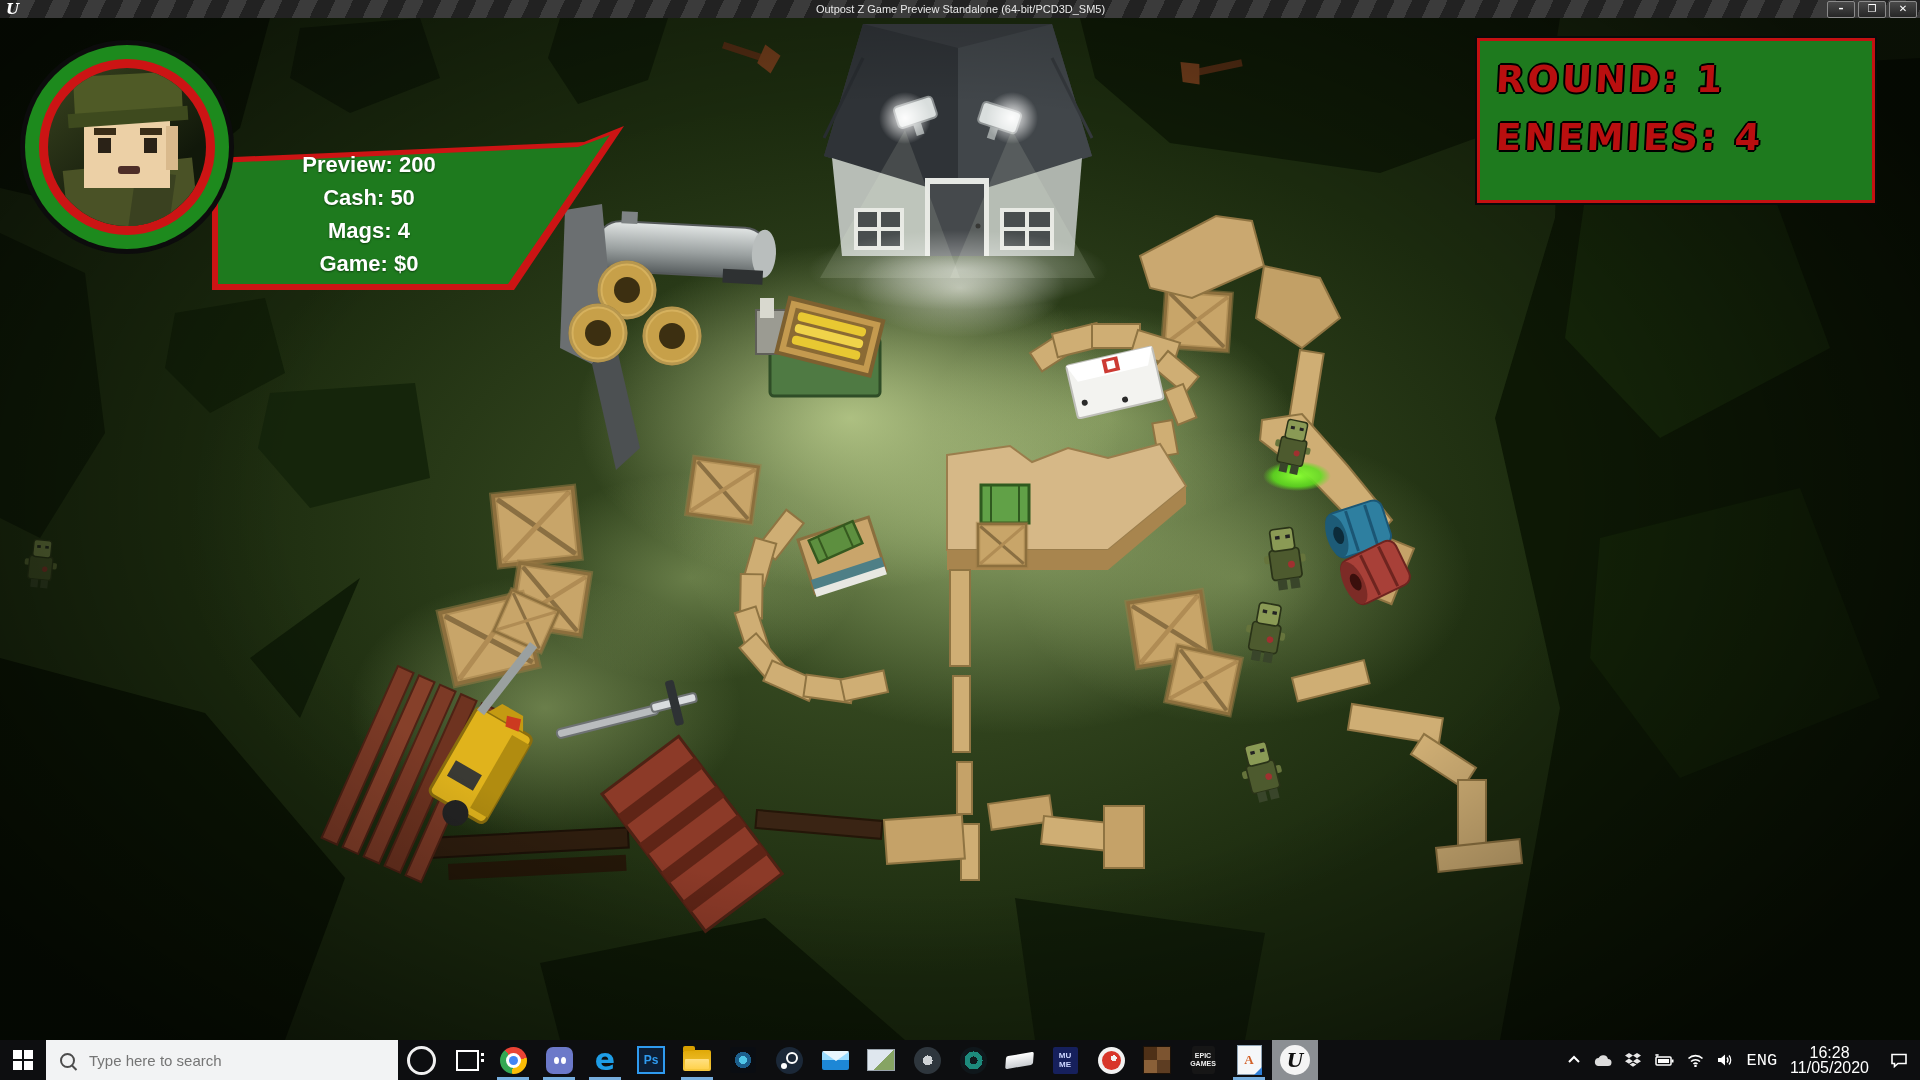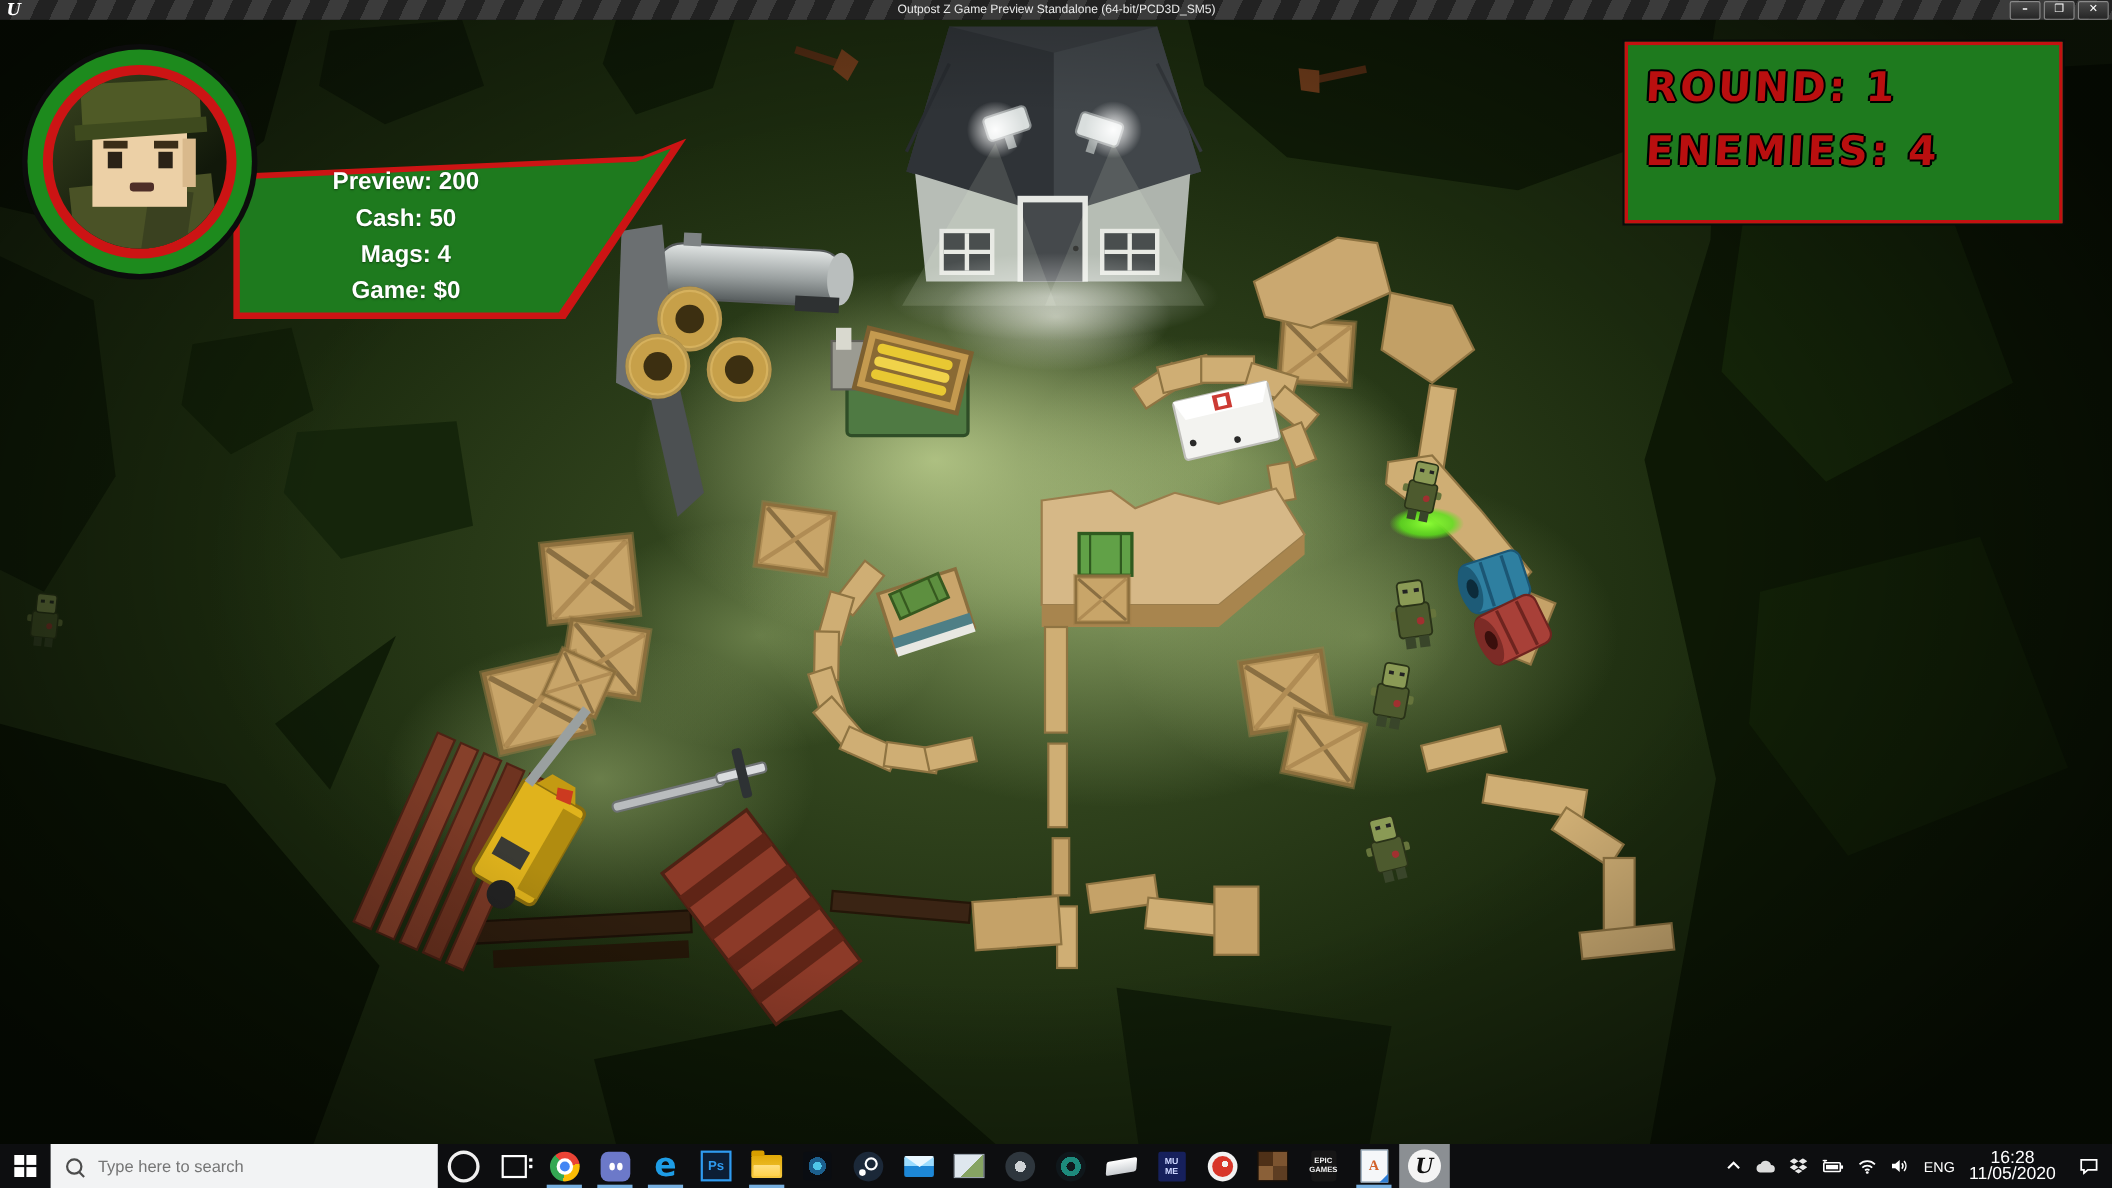--- a/index.html
+++ b/index.html
@@ -87,21 +87,21 @@
   .i-mume{width:25px;height:27px;background:#16205c;color:#cdd6ff;font-weight:bold;font-size:8px;line-height:9px;display:flex;flex-direction:column;align-items:center;justify-content:center;border-radius:2px;}
   .i-wargaming{width:27px;height:27px;border-radius:50%;background:#f2f2f2;position:relative;}
   .i-wargaming::after{content:"";position:absolute;inset:4px;border-radius:50%;background:radial-gradient(circle at 62% 38%,#f2f2f2 0 3px,#d8362a 3px);}
   .i-minecraft{width:26px;height:26px;border:1px solid #1d1208;background:conic-gradient(#7c5430 0 25%,#5d3d22 25% 50%,#8a6038 50% 75%,#4e3017 75%);}
   .i-epic{width:23px;height:28px;background:#161616;color:#f0f0f0;font-weight:bold;font-size:7px;line-height:8px;display:flex;flex-direction:column;align-items:center;justify-content:center;border-radius:3px;}
   .i-notes{width:23px;height:28px;background:#f5f7f9;border:1px solid #8fa3b5;color:#d2622a;font:bold 13px "Liberation Serif",serif;display:flex;align-items:center;justify-content:center;position:relative;}
   .i-notes::after{content:"";position:absolute;right:-1px;bottom:-1px;border-left:8px solid transparent;border-bottom:8px solid #2f7fd6;}
   .i-ue{width:30px;height:30px;border-radius:50%;background:#f4f4f4;display:flex;align-items:center;justify-content:center;color:#101010;font:bold italic 19px "DejaVu Serif",serif;}
   .tray{margin-left:auto;display:flex;align-items:center;gap:13px;padding-right:4px;color:#fff;}
   .tray svg{display:block;}
-  .tray .lang{font-size:13px;}
+  .tray .lang{font-size:17px;font-family:Liberation Mono, monospace;}
   .clock{text-align:center;font-size:16px;line-height:15px;}
   .ac{width:34px;display:flex;justify-content:center;}
 </style>
 </head>
 <body>
 
 <div class="app">
 
   <div class="titlebar">
     <span class="ue-corner">U</span>

